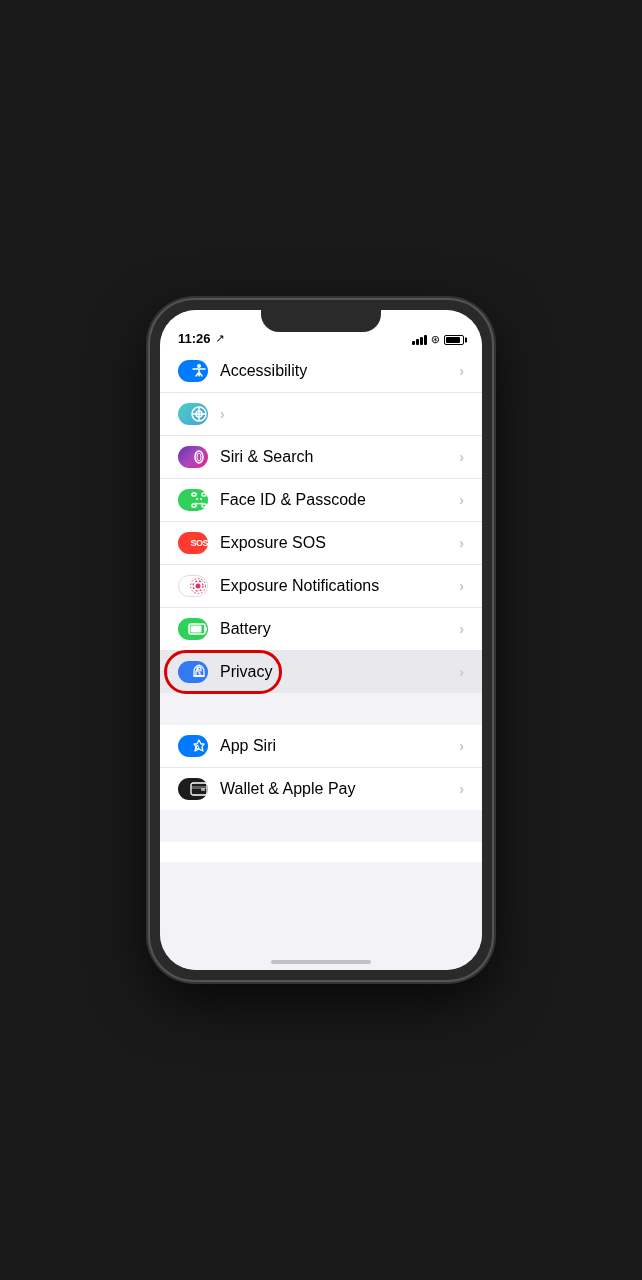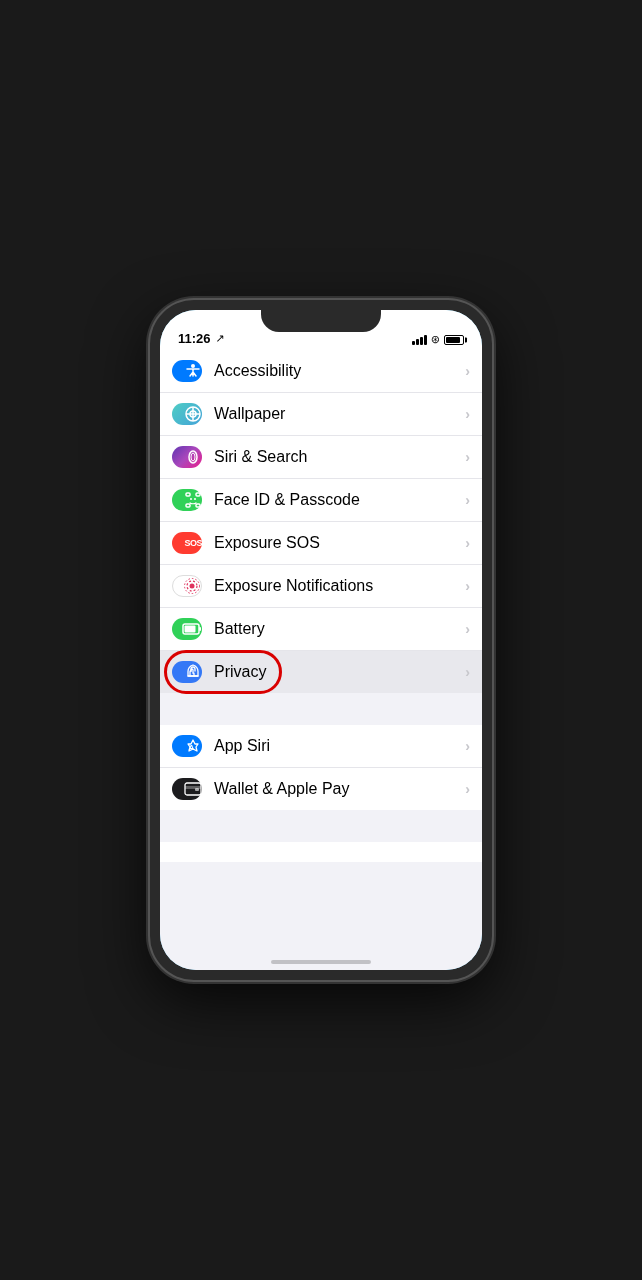--- a/index.html
+++ b/index.html
@@ -109,21 +109,21 @@
       font-weight: 700;
       color: #000;
       border-bottom: 1px solid #e0e0e0;
     }
     .settings-group {
       background: white;
     }
     .settings-item {
       display: flex;
       align-items: center;
-      padding: 10px 12px;
+      padding: 10px 18px;
       background: white;
       border-bottom: 1px solid #e5e5ea;
       cursor: pointer;
       position: relative;
     }
     .settings-item:last-child {
       border-bottom: none;
     }
     .settings-item.highlighted {
       background: #e8e8ed;
@@ -206,21 +206,20 @@
 
         <div class="settings-item">
           <div class="item-icon" style="background: linear-gradient(135deg,#4ecdc4,#44a3d8);">
             <svg width="18" height="18" viewBox="0 0 18 18" fill="none">
               <circle cx="9" cy="9" r="7" stroke="white" stroke-width="1.5"></circle>
               <circle cx="9" cy="9" r="3" stroke="white" stroke-width="1.5"></circle>
               <line x1="9" y1="2" x2="9" y2="16" stroke="white" stroke-width="1.5"></line>
               <line x1="2" y1="9" x2="16" y2="9" stroke="white" stroke-width="1.5"></line>
             </svg>
           </div>
-          <span class="item-label">Wallpaper</span>
           <span class="chevron">›</span>
         </div>
 
         <div class="settings-item">
           <div class="item-icon" style="background: linear-gradient(135deg,#5e35b1,#ab47bc,#e91e8c);">
             <svg width="18" height="18" viewBox="0 0 18 18" fill="none">
               <ellipse cx="9" cy="9" rx="4" ry="6" stroke="white" stroke-width="1.5"></ellipse>
               <ellipse cx="9" cy="9" rx="2" ry="4" stroke="white" stroke-width="1"></ellipse>
             </svg>
           </div>

